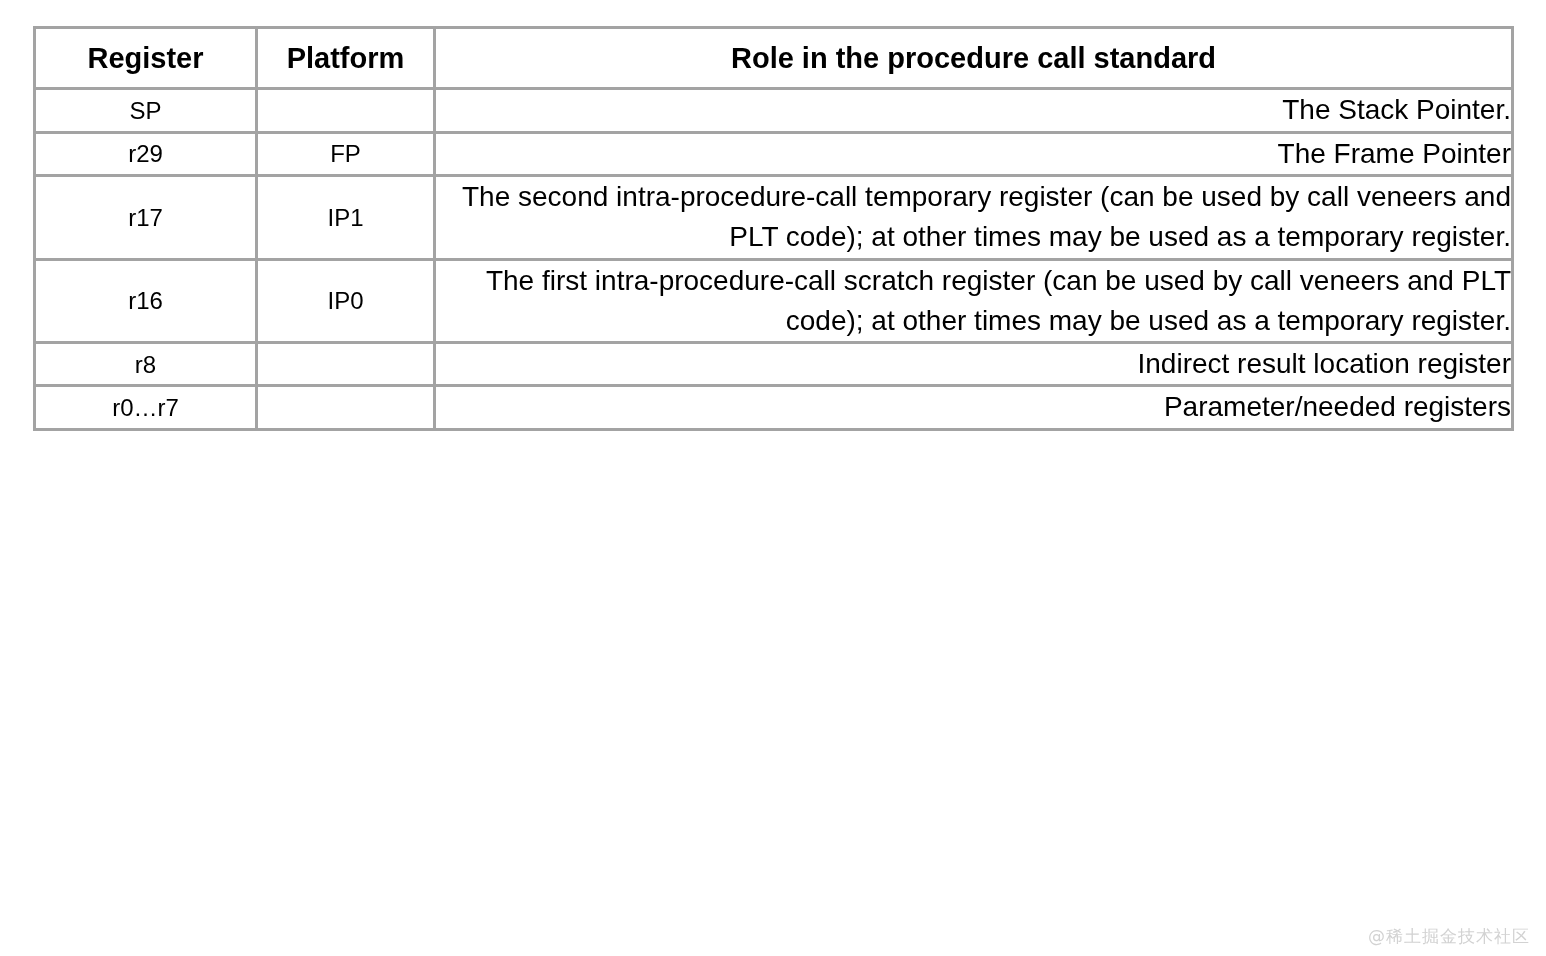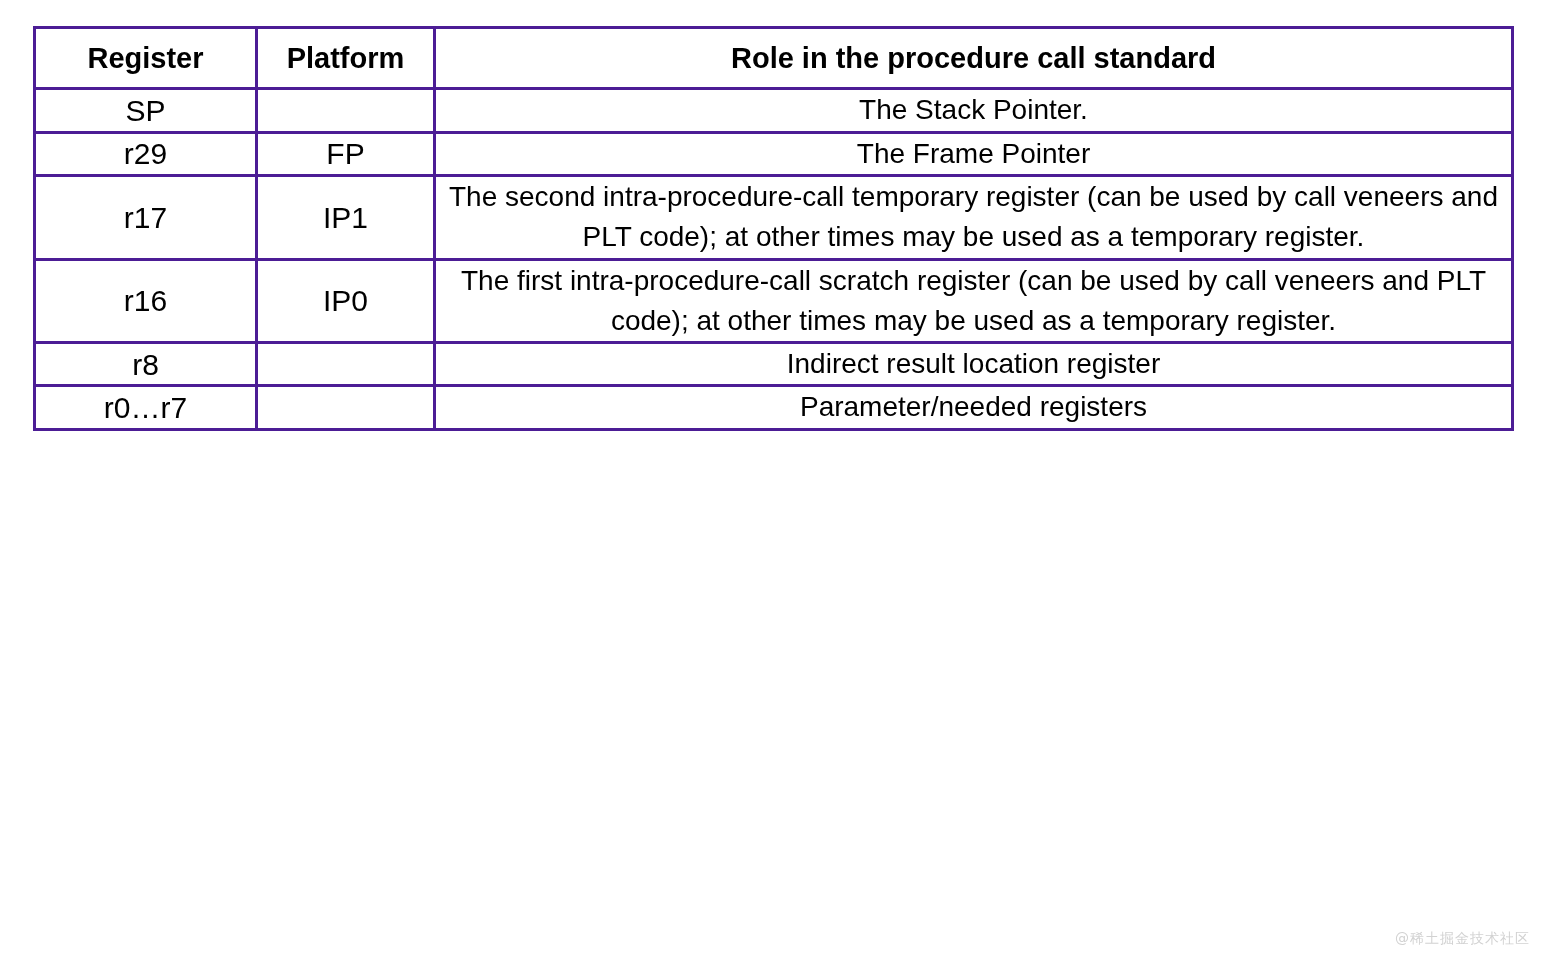--- a/index.html
+++ b/index.html
@@ -26,52 +26,52 @@
     table-layout: fixed;
     width: 1478px;
     background: #ffffff;
   }
   table.reg-table col.c-register { width: 222px; }
   table.reg-table col.c-special  { width: 178px; }
   table.reg-table col.c-role     { width: 1078px; }
 
   table.reg-table th,
   table.reg-table td {
-    border: 3px solid #4c1d95;
+    border: 3px solid #a3a3a3;
     vertical-align: middle;
     padding: 0;
   }
   table.reg-table thead th {
     text-align: center;
     font-weight: bold;
     font-size: 29px;
     padding: 11px 6px;
     line-height: 1.25;
   }
   thead th.role-head {
     text-align: center;
   }
   td.cell-register,
   td.cell-special {
     text-align: center;
-    font-size: 30px;
+    font-size: 24px;
     padding: 9px 6px;
     line-height: 1.3;
   }
   td.cell-role {
-    text-align: center;
+    text-align: right;
     font-size: 28px;
     padding: 9px 14px 10px 16px;
     line-height: 1.44;
   }
   .watermark {
     position: absolute;
     right: 16px;
     bottom: 8px;
-    font-size: 14px;
+    font-size: 17px;
     color: #d2d2d2;
     letter-spacing: 1px;
     font-family: "DejaVu Sans", sans-serif;
     user-select: none;
   }
 </style>
 </head>
 <body>
 
 <div class="table-wrap">

